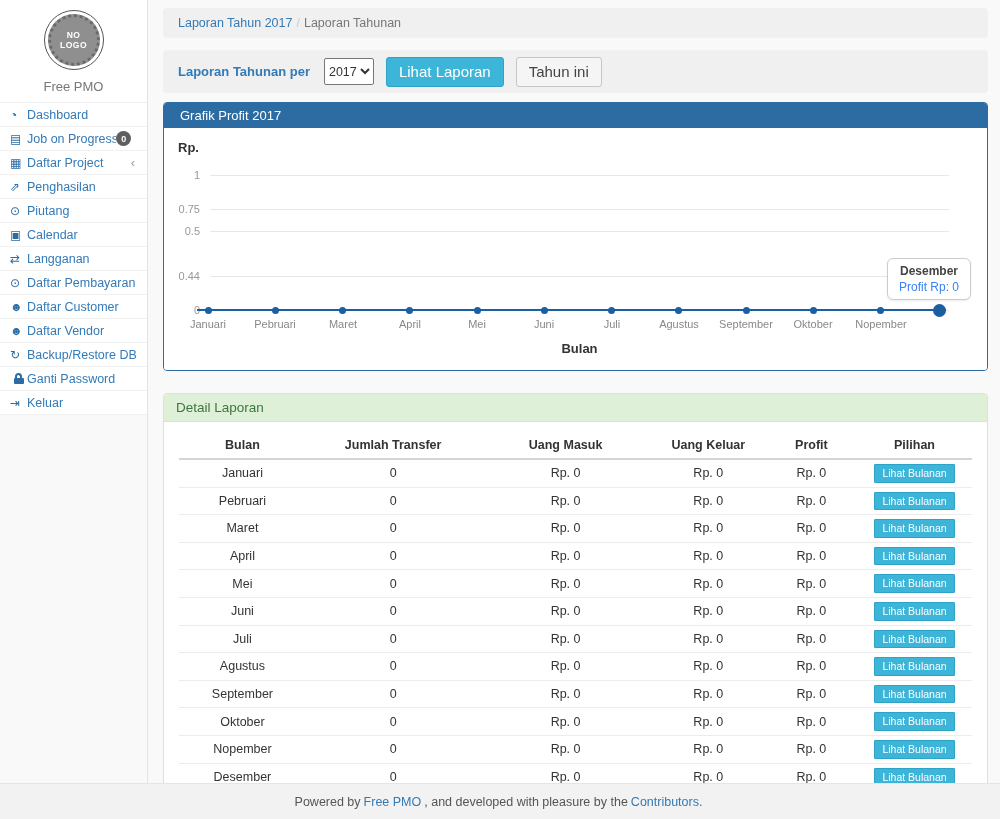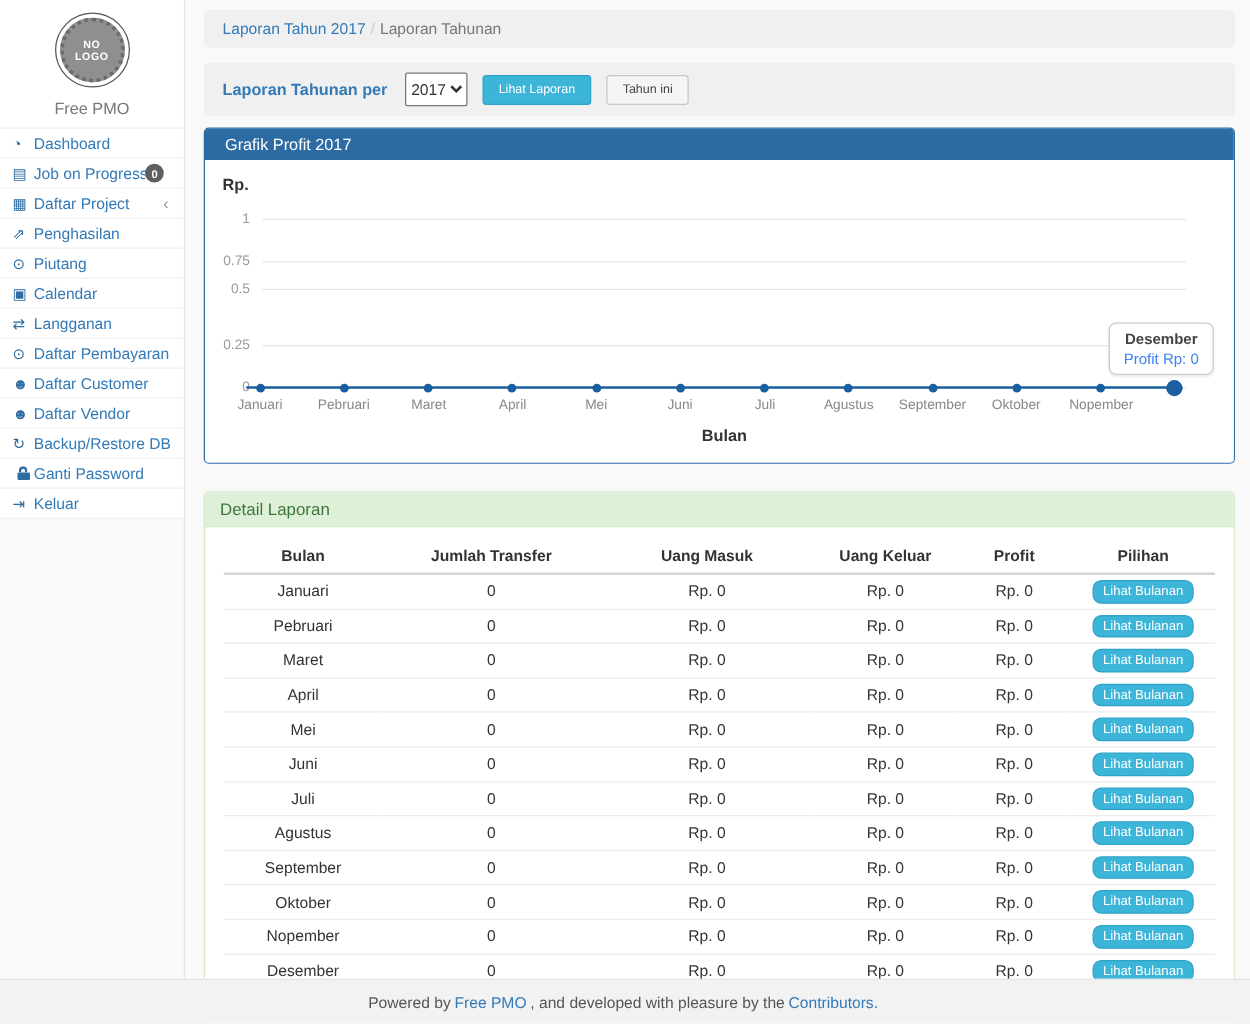--- a/index.html
+++ b/index.html
@@ -26,21 +26,21 @@
 
   
   .main { position:absolute; left:149px; top:0; right:0; padding:8px 12px 0 14px; }
   .breadcrumb-bar { background:#f0f0f0; border-radius:4px; padding:8px 15px; font-size:12.5px; color:#777; }
   .breadcrumb-bar a { color:#337ab7; text-decoration:none; }
   .bc-sep { color:#ccc; margin:0 4px; }
 
   .form-bar { background:#f0f0f0; border-radius:4px; margin-top:12px; padding:8px 15px; display:flex; align-items:center; gap:12px; height:43px; }
   .form-label { color:#337ab7; font-weight:bold; font-size:13px; margin-right:2px; }
   .year-select { height:27px; width:50px; font-size:12.5px; border:1px solid #777; background:#fff; border-radius:2px; color:#333; }
-  .btn { display:inline-block; border-radius:3px; font-size:10px; padding:5px 12px; cursor:pointer; line-height:1.2; }
+  .btn { display:inline-block; border-radius:3px; font-size:15px; padding:5px 12px; cursor:pointer; line-height:1.2; }
   .btn-info { background:#3db5d8; border:1px solid #2da4c7; color:#fff; }
   .btn-default { background:#f5f5f5; border:1px solid #c6c6c6; color:#444; }
 
   
   .panel { border-radius:4px; margin-top:9px; }
   .panel-blue { border:1px solid #2d6ca2; }
   .panel-blue .panel-head { background:#2d6ca2; color:#fff; padding:5px 16px; font-size:13px; border-radius:3px 3px 0 0; height:25px; }
   .chart-area { position:relative; height:242px; background:#fff; border-radius:0 0 3px 3px; }
   .y-axis-title { position:absolute; top:12px; left:14px; font-weight:bold; font-size:13px; color:#333; }
   .grid-row { position:absolute; left:0; right:0; height:1px; }
@@ -56,21 +56,21 @@
   .tooltip .t-value { color:#3b82f6; font-size:12px; margin-top:2px; }
 
   
   .panel-green { border:1px solid #d6e9c6; margin-top:22px; background:#fff; }
   .panel-green .panel-head { background:#dff0d8; color:#3c763d; border-bottom:1px solid #d6e9c6; padding:6px 12px; font-size:13.5px; border-radius:3px 3px 0 0; height:28px; }
   .table-wrap { padding:10px 15px 14px; }
   table.report { width:100%; border-collapse:collapse; font-size:12.5px; }
   table.report th { font-weight:bold; text-align:center; padding:6px 6px; border-bottom:2px solid #d5d5d5; }
   table.report td { text-align:center; padding:4px 6px; border-bottom:1px solid #ececec; height:24px; }
   table.report tr.total-row td { font-weight:bold; border-bottom:none; }
-  .btn-xs { font-size:10.5px; padding:2px 7px; border-radius:7px; }
+  .btn-xs { font-size:10.5px; padding:2px 7px; border-radius:1px; }
   .col-bulan{width:16%;} .col-jumlah{width:22%;} .col-masuk{width:21.5%;} .col-keluar{width:14.5%;} .col-profit{width:11.5%;} .col-pilihan{width:14.5%;}
 
   
   .footer { position:absolute; left:0; right:0; bottom:0; height:36px; background:#f2f2f2; border-top:1px solid #e5e5e5; display:flex; align-items:center; justify-content:center; font-size:12.5px; color:#555; }
   .footer a { color:#337ab7; text-decoration:none; margin:0 3px; }
 </style>
 </head>
 <body>
 
 <div class="page">
@@ -173,21 +173,21 @@
           </div>
         <div class="grid-row" style="top:81px">
             <span class="tick">0.75</span>
             <span class="gline"></span>
           </div>
         <div class="grid-row" style="top:103px">
             <span class="tick">0.5</span>
             <span class="gline"></span>
           </div>
         <div class="grid-row" style="top:148px">
-            <span class="tick">0.25</span>
+            <span class="tick">0.44</span>
             <span class="gline"></span>
           </div>
         <div class="grid-row" style="top:182px">
             <span class="tick">0</span>
             <span class="gline"></span>
           </div>
 
         <div class="series-line">
           <span class="dot" style="left:8px"></span>
           <span class="dot" style="left:75px"></span>

